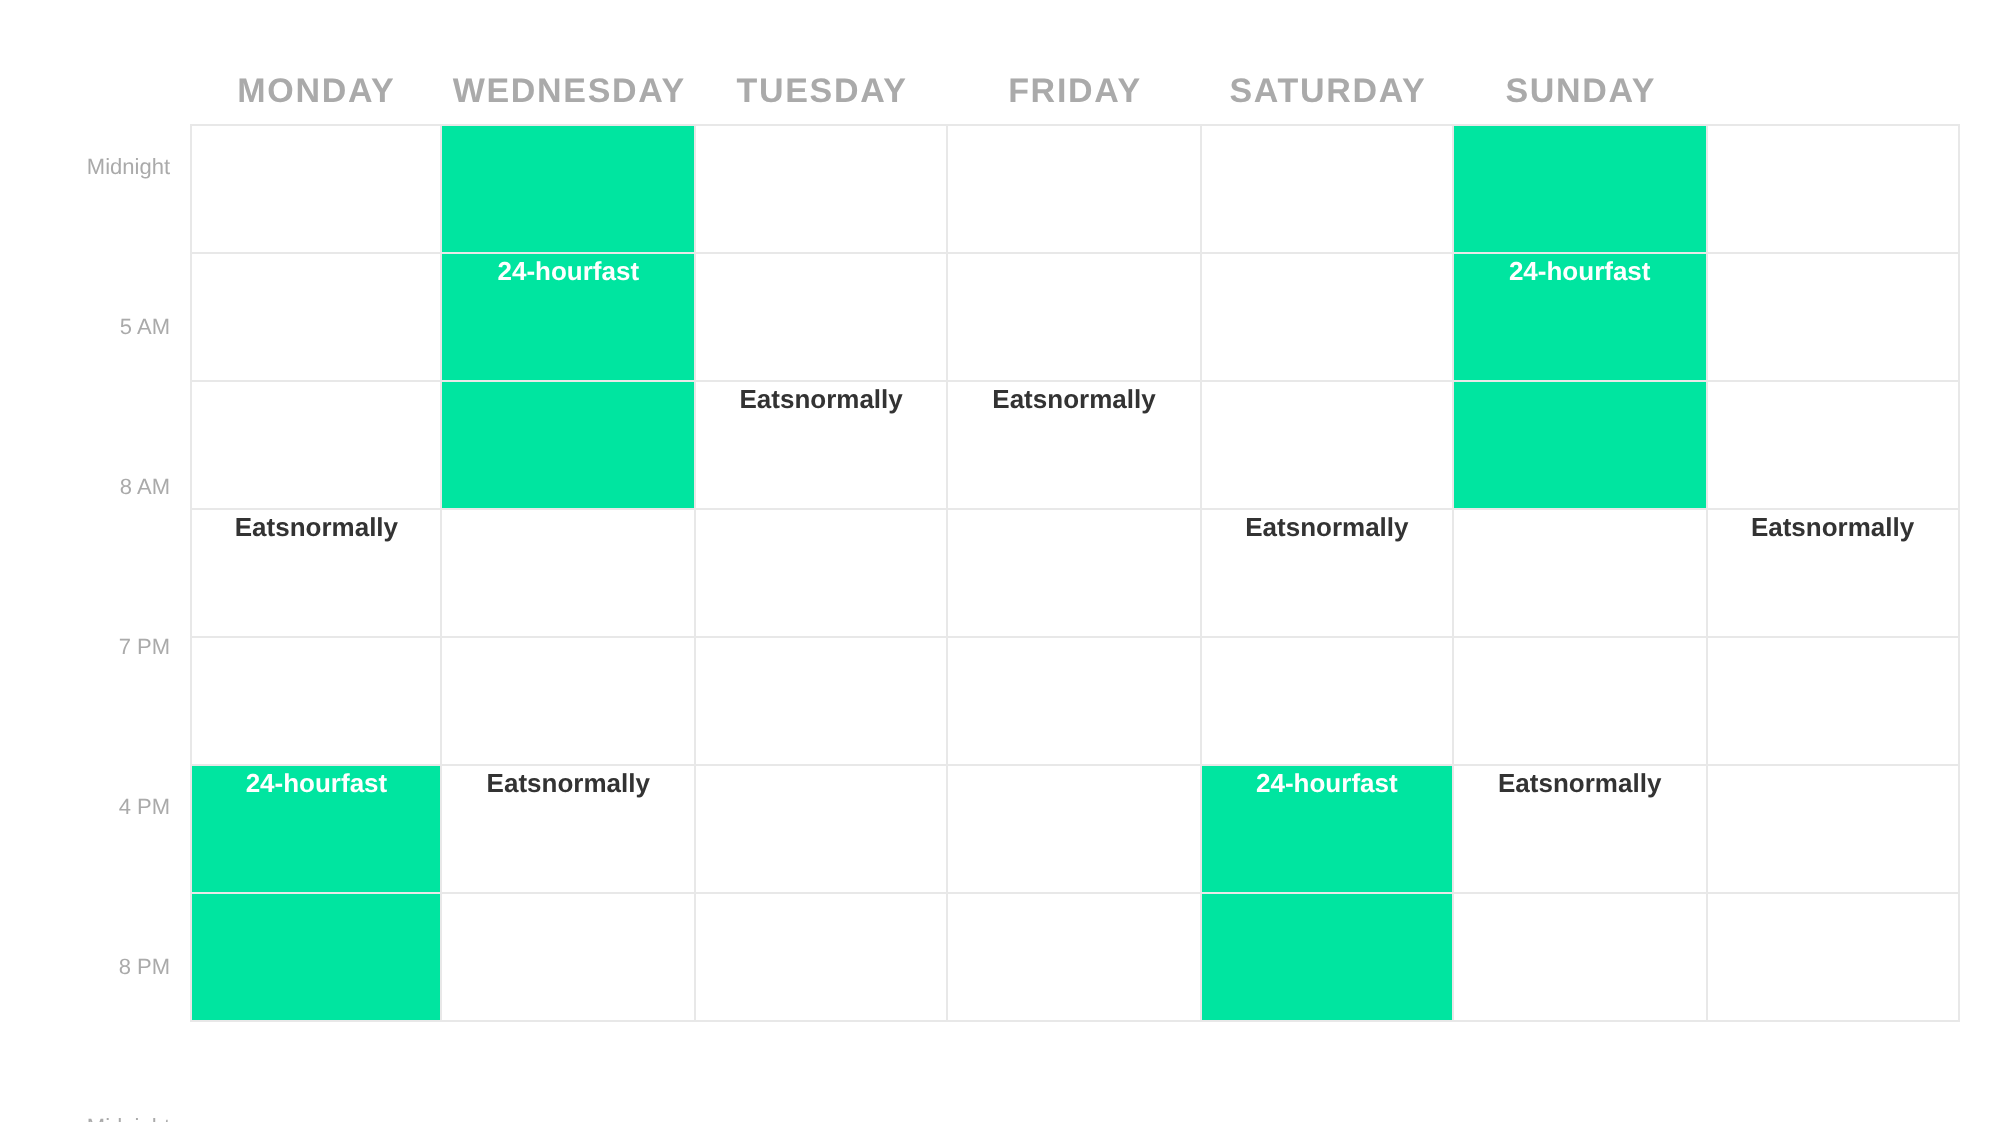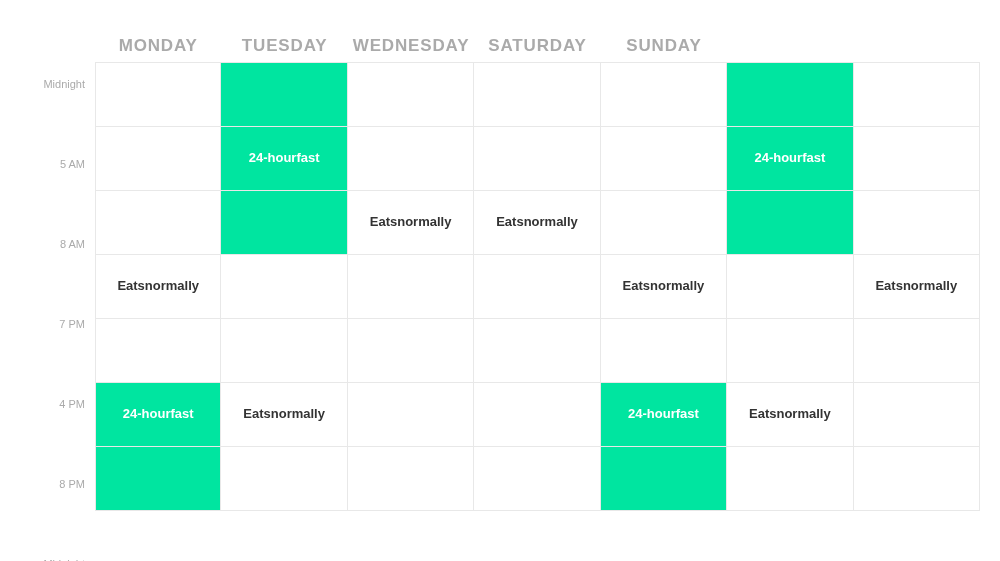--- a/index.html
+++ b/index.html
@@ -66,21 +66,21 @@
     }
     .time-row {
       display: grid;
       grid-template-columns: repeat(7, 1fr);
       height: 64px;
       border-bottom: 1px solid #e8e8e8;
     }
     .cell {
       border-right: 1px solid #e8e8e8;
       display: flex;
-      align-items: center;
+      align-items: flex-start;
       justify-content: center;
       font-size: 13px;
       font-weight: 600;
       text-align: center;
       line-height: 1.4;
     }
     .cell:first-child {
       border-left: 1px solid #e8e8e8;
     }
     .cell.fast {
@@ -120,22 +120,23 @@
       <div class="time-label">8 AM</div>
       <div class="time-label">7 PM</div>
       <div class="time-label">4 PM</div>
       <div class="time-label">8 PM</div>
       <div class="time-label">Midnight</div>
     </div>
   <div class="days-grid">
     <div class="day-headers">
 
     <div class="day-header">MONDAY</div>
+        <div class="day-header">WEDNESDAY</div>
         <div class="day-header">TUESDAY</div>
-        <div class="day-header">WEDNESDAY</div>
+        <div class="day-header">FRIDAY</div>
         <div class="day-header">SATURDAY</div>
         <div class="day-header">SUNDAY</div>
       </div>
     <div class="rows-container">
 
     <div class="time-row">
           <div class="cell empty"></div>
           <div class="cell fast fast-top"></div>
           <div class="cell empty"></div>
           <div class="cell empty"></div>

